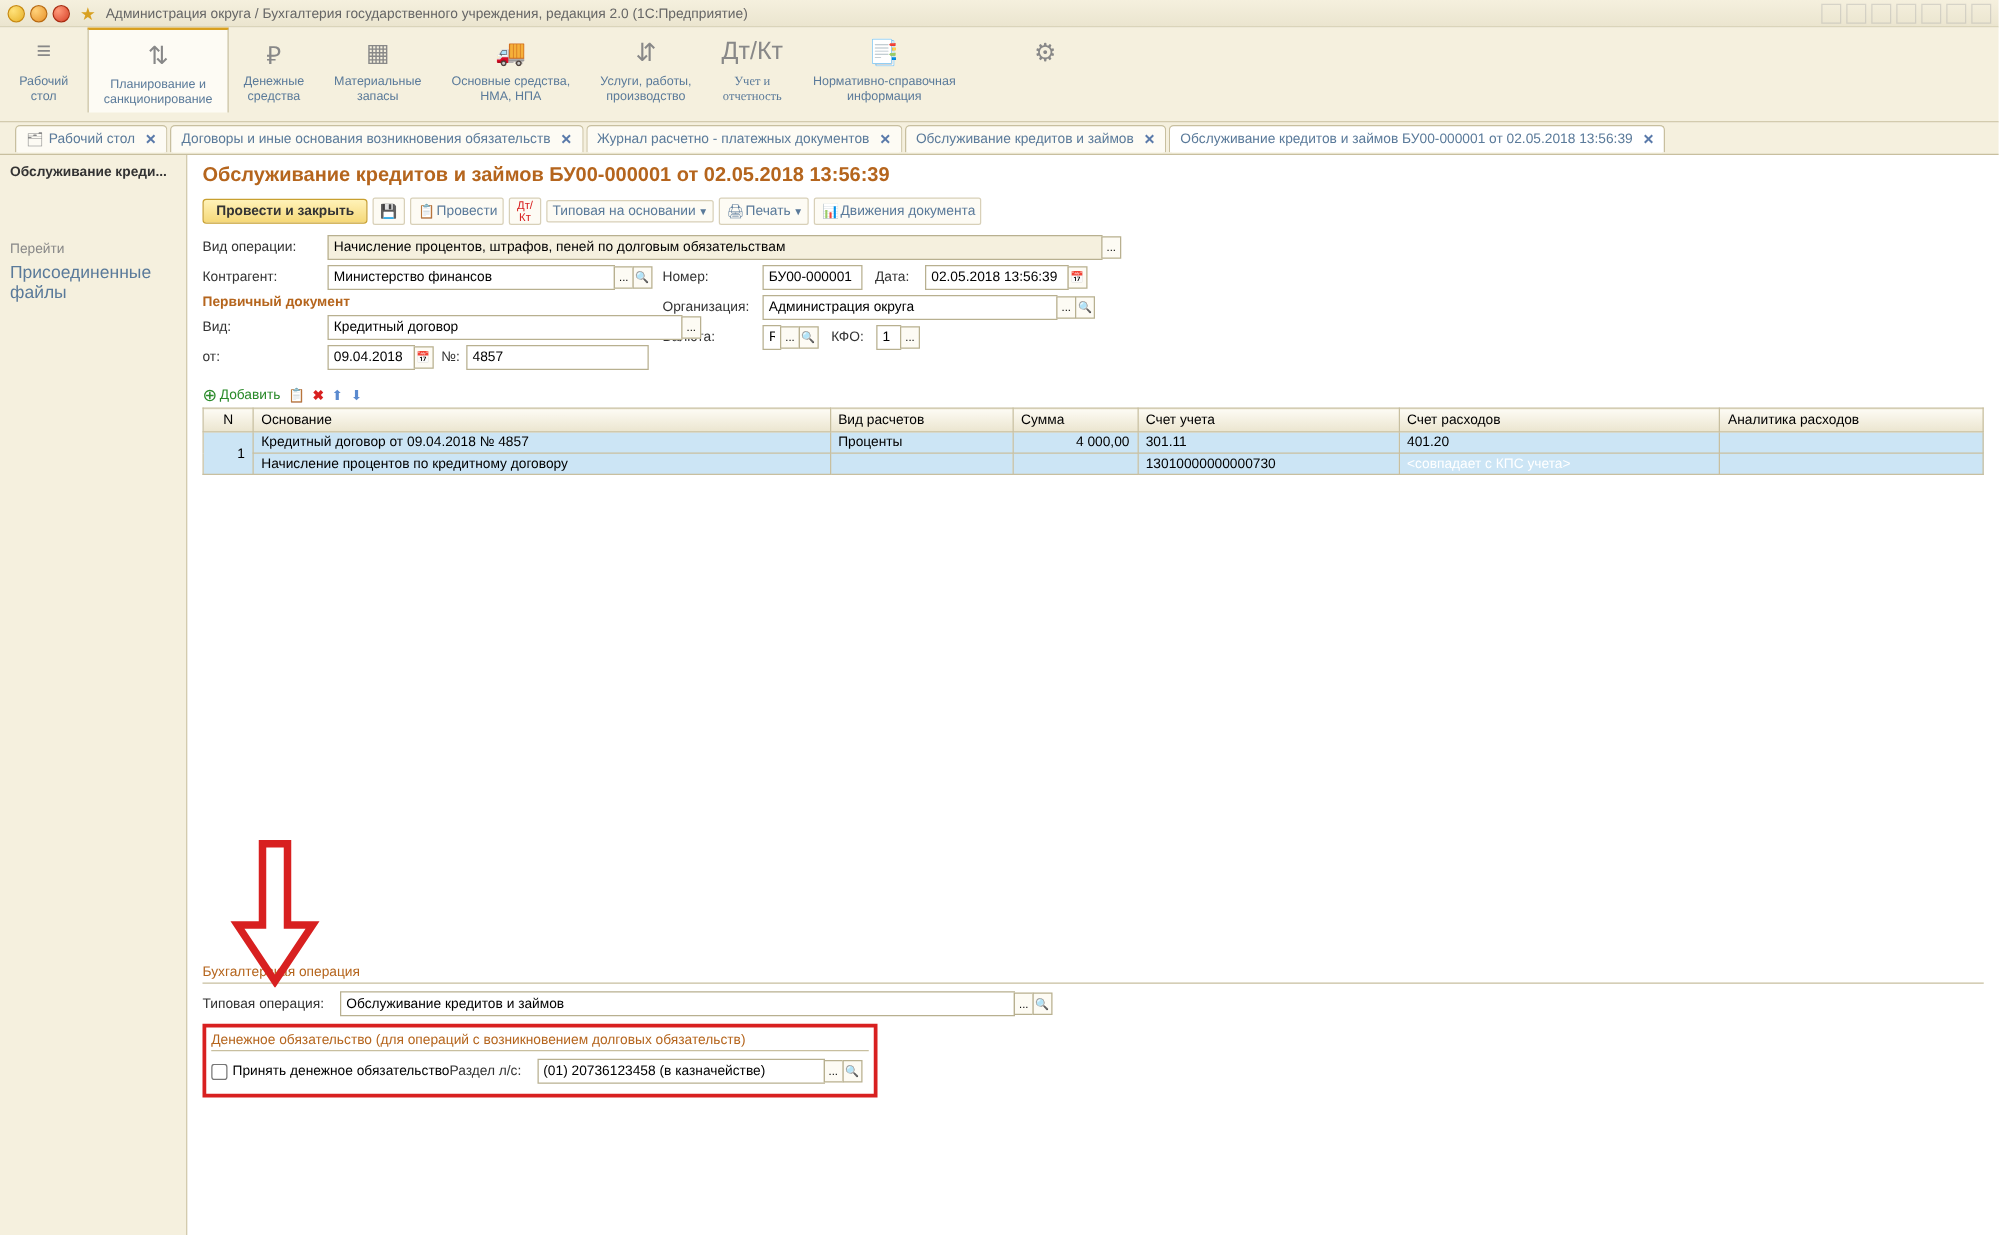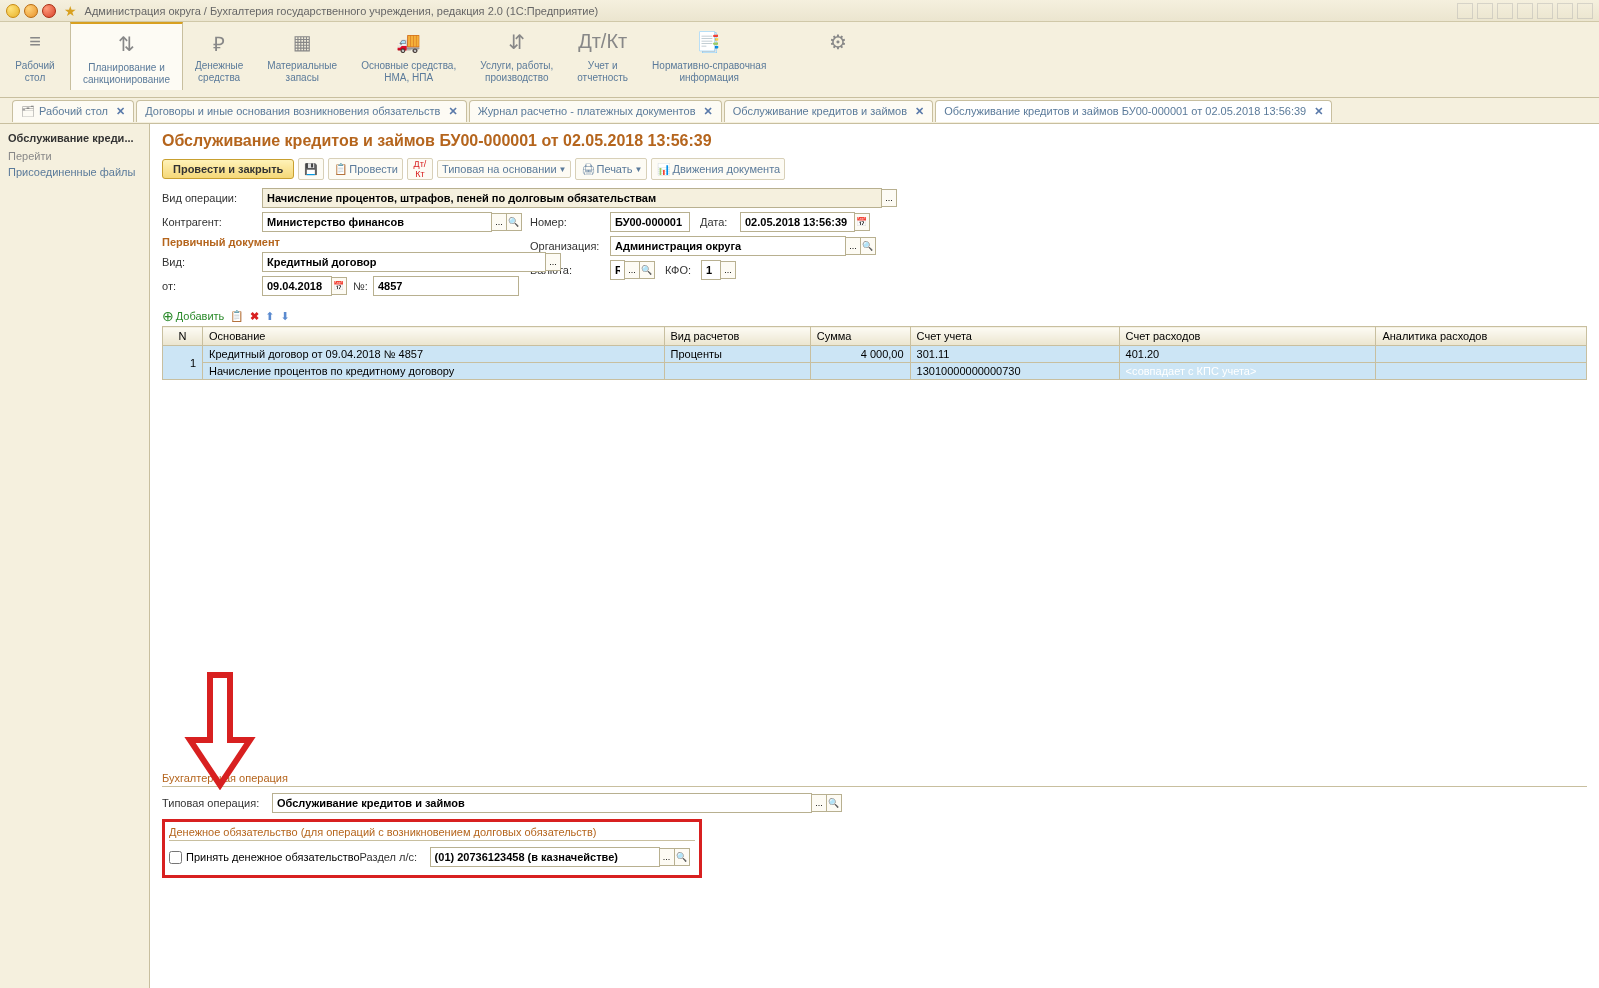--- a/index.html
+++ b/index.html
@@ -25,37 +25,37 @@
 .doc-tabs { height: 26px; background: #f5f0de; display: flex; align-items: center; padding-left: 12px; border-bottom: 1px solid #c8bf9f; }
 .doc-tab { display: flex; align-items: center; padding: 4px 8px; border: 1px solid #c8bf9f; border-bottom: none; background: #fdfbf4; margin-right: 2px; border-radius: 4px 4px 0 0; font-size: 11px; color: #5a7a9a; cursor: pointer; }
 .doc-tab .tab-icon { margin-right: 4px; color: #888; }
 .doc-tab .close { margin-left: 8px; color: #5a7aaa; font-weight: bold; cursor: pointer; font-size: 11px; }
 .doc-tab.active { background: #fff; font-weight: normal; }
 
 .main-area { display: flex; height: calc(100% - 124px); border-radius: 16px; }
 
 .sidebar { width: 150px; background: #f5f0de; border-right: 1px solid #c8bf9f; padding: 4px 0; }
 .sidebar .heading { font-size: 11px; font-weight: bold; color: #333; padding: 4px 8px; white-space: nowrap; overflow: hidden; text-overflow: ellipsis; }
-.sidebar .sub-heading { font-size: 11px; color: #888; padding: 2px 8px; }
-.sidebar .link { font-size: 11px; color: #5a7a9a; padding: 2px 8px; cursor: pointer; }
+.sidebar .sub-heading { font-size: 11px; color: #888; padding: 2px 8px; margin-top: 43px; }
+.sidebar .link { font-size: 14px; color: #5a7a9a; padding: 2px 8px; cursor: pointer; }
 
 .content { flex: 1; background: #fff; padding: 4px 12px; overflow: auto; }
 .doc-title { font-size: 16px; font-weight: bold; color: #b5651d; margin: 4px 0 8px; }
 
 .toolbar { display: flex; align-items: center; gap: 4px; margin-bottom: 8px; }
 .btn-primary { background: linear-gradient(#fff2b8, #f5d878); border: 1px solid #c8a030; padding: 3px 10px; font-size: 11px; font-weight: bold; color: #333; cursor: pointer; border-radius: 3px; }
 .btn-tool { background: #fdfbf4; border: 1px solid #d8d0b8; padding: 2px 4px; font-size: 11px; cursor: pointer; border-radius: 2px; display: flex; align-items: center; color: #5a7a9a; }
 .btn-tool .arrow { margin-left: 2px; font-size: 8px; }
 .tool-icon { width: 16px; height: 16px; display: inline-flex; align-items: center; justify-content: center; }
 
 .form-row { display: flex; align-items: center; margin-bottom: 4px; }
 .form-label { font-size: 11px; color: #333; min-width: 90px; }
 .form-section-label { font-size: 11px; font-weight: bold; color: #b5651d; margin: 4px 0; }
 .input-wrap { position: relative; display: inline-flex; align-items: center; }
-.input { border: 1px solid #b8b090; background: #fff; padding: 2px 4px; font-size: 11px; height: 20px; font-weight: bold; }
+.input { border: 1px solid #b8b090; background: #fff; padding: 2px 4px; font-size: 11px; height: 20px; }
 .input-ro { background: #f5f0de; }
 .btn-lookup { width: 16px; height: 18px; border: 1px solid #b8b090; background: #fdfbf4; cursor: pointer; font-size: 9px; margin-left: -1px; display: flex; align-items: center; justify-content: center; }
 
 .left-col { display: inline-block; width: 360px; vertical-align: top; }
 .right-col { display: inline-block; vertical-align: top; margin-left: 8px; }
 
 .table-toolbar { display: flex; align-items: center; gap: 6px; margin: 8px 0 2px; }
 .add-btn { color: #2a8a2a; font-size: 11px; cursor: pointer; display: flex; align-items: center; }
 .add-btn::before { content: "⊕"; margin-right: 2px; font-size: 14px; }
 
@@ -126,21 +126,21 @@
       <div class="label" style="white-space: pre-line;">Основные средства,
 НМА, НПА</div>
     </div>
     <div class="section-tab">
       <div class="icon">⇵</div>
       <div class="label" style="white-space: pre-line;">Услуги, работы,
 производство</div>
     </div>
     <div class="section-tab">
       <div class="icon">Дт/Кт</div>
-      <div class="label" style="white-space: pre-line;">Учет и
+      <div class="label" style="white-space: pre-line; font-family: Liberation Serif, serif;">Учет и
 отчетность</div>
     </div>
     <div class="section-tab">
       <div class="icon">📑</div>
       <div class="label" style="white-space: pre-line;">Нормативно-справочная
 информация</div>
     </div>
     <div class="section-tab">
       <div class="icon">⚙</div>
       <div class="label" style="white-space: pre-line; margin-top: 44px;">Администрирование</div>

